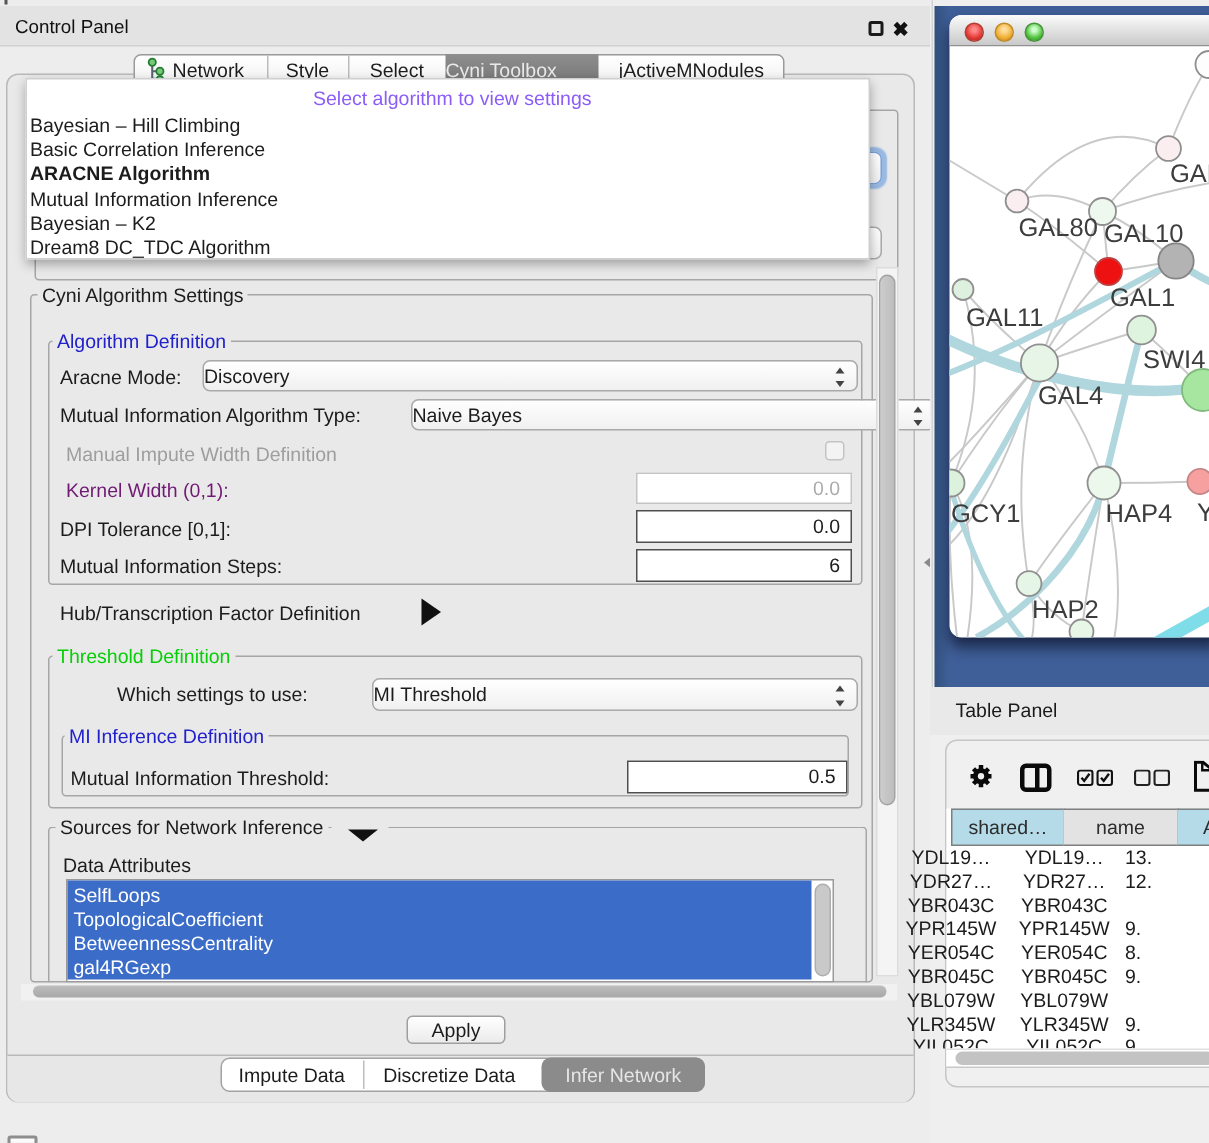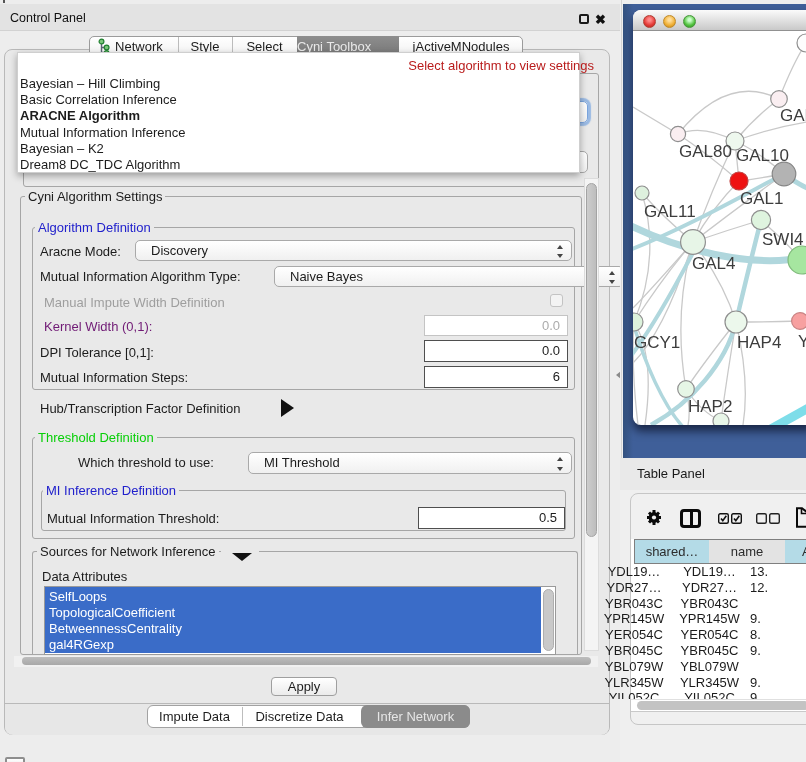--- a/index.html
+++ b/index.html
@@ -2,21 +2,21 @@
 <html><head>
 <meta charset="utf-8">
 <style>
 *{margin:0;padding:0;box-sizing:border-box}
 html,body{width:806px;height:762px;overflow:hidden}
 body{position:relative;will-change:transform;background:#efefef;font-family:"Liberation Sans",sans-serif;font-size:13px;color:#1c1c1c}
 .a{position:absolute}
 .b{font-weight:normal}
 .gt{background:#e9e9e9;padding:0 3px;line-height:15px}
 .grp{border:1px solid #a6a6a6;border-radius:3px}
-.combo{background:linear-gradient(#ffffff,#f0f0f0);border:1px solid #a9a9a9;border-radius:5px;line-height:19px;padding-left:15px}
+.combo{background:linear-gradient(#ffffff,#f0f0f0);border:1px solid #a9a9a9;border-radius:5px;line-height:19px;padding-left:0}
 .car{position:absolute;right:7px;width:7px}
 .car i{position:absolute;left:0;width:0;height:0;border-left:3.5px solid transparent;border-right:3.5px solid transparent}
 .fld{background:#fff;border:1px solid #4f4f4f;text-align:right;padding:0 7px;line-height:20px}
 </style>
 </head>
 <body>
 
 <div class="a" style="left:0;top:0;width:620px;height:762px;background:#ededed"></div>
 <div class="a" style="left:3px;top:0;width:2px;height:3px;background:#555"></div>
 
@@ -70,21 +70,21 @@
 <div class="a b" style="left:40px;top:345px">DPI Tolerance [0,1]:</div>
 <div class="a fld" style="left:424px;top:340px;width:144px;height:22px">0.0</div>
 <div class="a b" style="left:40px;top:370px">Mutual Information Steps:</div>
 <div class="a fld" style="left:424px;top:366px;width:144px;height:22px">6</div>
 
 <div class="a b" style="left:40px;top:401px">Hub/Transcription Factor Definition</div>
 <div class="a" style="left:281px;top:399px;width:0;height:0;border-top:9px solid transparent;border-bottom:9px solid transparent;border-left:13px solid #111"></div>
 
 <div class="a grp" style="left:32px;top:437px;width:543px;height:102px"></div>
 <div class="a gt" style="left:35px;top:430px;color:#07cf07">Threshold Definition</div>
-<div class="a b" style="left:78px;top:455px">Which threshold to use:</div>
+<div class="a b" style="left:78px;top:455px">Which settings to use:</div>
 <div class="a combo" style="left:248px;top:452px;width:324px;height:22px">MI Threshold
  <span class="car" style="top:0;height:22px">
       <i style="top:4px;border-bottom:4.5px solid #444"></i>
       <i style="bottom:4px;border-top:4.5px solid #444"></i>
     </span></div>
 <div class="a grp" style="left:41px;top:490px;width:525px;height:41px"></div>
 <div class="a gt" style="left:43px;top:483px;color:#2121cc">MI Inference Definition</div>
 <div class="a b" style="left:47px;top:511px">Mutual Information Threshold:</div>
 <div class="a fld" style="left:418px;top:507px;width:147px;height:22px">0.5</div>
 
@@ -107,21 +107,21 @@
 
 <div class="a" style="left:5px;top:703px;width:604px;height:1px;background:#b9b9b9"></div>
 <div class="a" style="left:5px;top:704px;width:604px;height:31px;background:#e7e7e7;border-radius:0 0 8px 8px"></div>
 <div class="a" style="left:147px;top:705px;width:323px;height:23px;background:#fff;border:1px solid #a2a2a2;border-radius:6px"></div>
 <div class="a" style="left:242px;top:707px;width:1px;height:19px;background:#bdbdbd"></div>
 <div class="a" style="left:147px;top:705px;width:95px;height:23px;line-height:23px;text-align:center">Impute Data</div>
 <div class="a" style="left:242px;top:705px;width:115px;height:23px;line-height:23px;text-align:center">Discretize Data</div>
 <div class="a" style="left:361px;top:705px;width:109px;height:23px;line-height:23px;text-align:center;background:#8b8b8b;border-radius:6px;color:#e6e6e6">Infer Network</div>
 
 <div class="a" style="left:17px;top:52px;width:563px;height:121px;background:#fff;border:1px solid #cfcfcf;box-shadow:0 3px 7px rgba(0,0,0,.32);z-index:30"></div>
-<div class="a" style="left:31px;top:58px;width:563px;text-align:right;color:#b91c1c;line-height:16px;z-index:31">Select algorithm to view settings</div>
+<div class="a" style="left:20px;top:58px;width:563px;text-align:center;color:#8b5cf6;line-height:16px;z-index:31">Select algorithm to view settings</div>
 <div class="a" style="left:20px;top:76px;line-height:16.2px;z-index:31">Bayesian – Hill Climbing<br>Basic Correlation Inference<br><b>ARACNE Algorithm</b><br>Mutual Information Inference<br>Bayesian – K2<br>Dream8 DC_TDC Algorithm</div>
 
 <div class="a" style="left:616px;top:371px;width:0;height:0;border-top:4px solid transparent;border-bottom:4px solid transparent;border-right:5px solid #8a8a8a"></div>
 
 <div class="a" style="left:5px;top:757px;width:20px;height:12px;background:linear-gradient(#ffffff,#e6e6e6);border:2px solid #8e8e8e;border-radius:2px"></div>
 
 <div class="a" style="left:620px;top:0;width:186px;height:762px;background:#efefef"></div>
 <div class="a" style="left:621px;top:0;width:1px;height:458px;background:#d4d4d4"></div>
 <div class="a" style="left:623px;top:4px;width:183px;height:454px;background:linear-gradient(90deg,#33517e 0,#3f5f99 10px)"></div>
 

